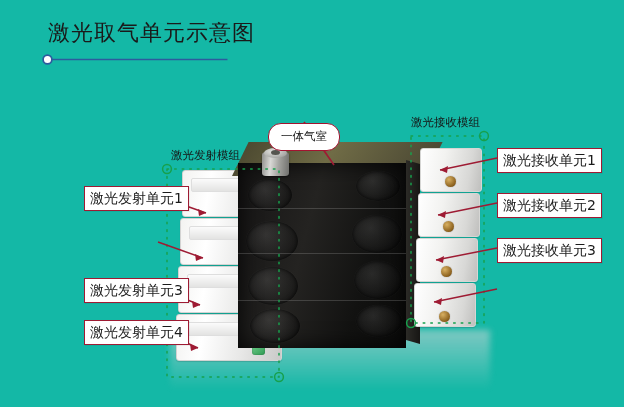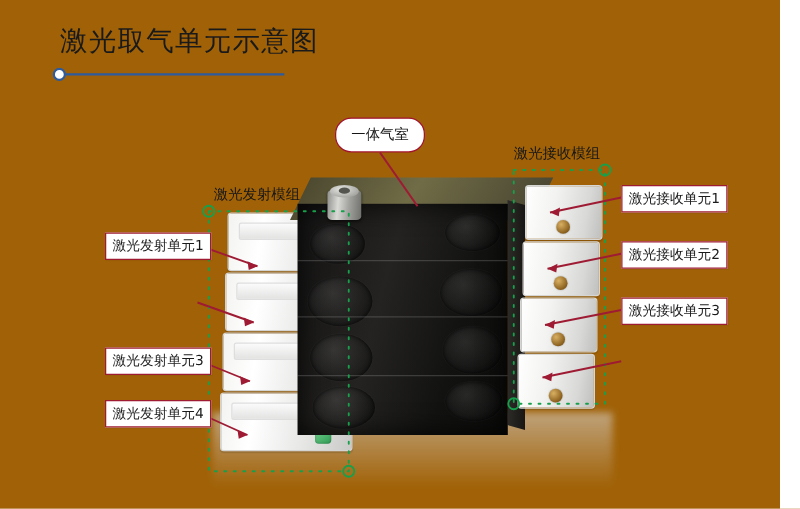--- a/index.html
+++ b/index.html
@@ -3,21 +3,21 @@
 <meta charset="utf-8">
 <style>
   html,body{margin:0;padding:0;}
   body{
     width:640px;height:407px;
     background:#ffffff;
     font-family:"Liberation Sans","DejaVu Sans",sans-serif;
     overflow:hidden;
     position:relative;
   }
-  #stage{position:absolute;left:0;top:0;width:624px;height:407px;overflow:hidden;background:#a16207;}
+  #stage{position:absolute;left:0;top:0;width:624px;height:407px;overflow:hidden;background:#14b8a6;}
 
   
   .title-block{position:absolute;left:48px;top:18px;}
   .title-text{
     font-size:22px;color:#1a1a1a;letter-spacing:1px;white-space:nowrap;
     font-family:"DejaVu Sans","Liberation Sans",sans-serif;font-weight:400;
   }
   .title-rule{position:absolute;left:-11px;top:36px;width:200px;height:11px;}
   .reflection{
     position:absolute;left:170px;top:330px;width:320px;height:60px;
@@ -99,37 +99,38 @@
 
   
   #leaders{position:absolute;left:0;top:0;width:640px;height:407px;pointer-events:none;}
 
   
   .tag{
     position:absolute;
     background:#ffffff;
     border:1.4px solid #9e1b33;
     color:#1b1b1b;
-    font-size:11px;
+    font-size:14px;
     font-family:"DejaVu Sans","Liberation Sans",sans-serif;
     line-height:1;
     padding:4px 5px 5px 5px;
     white-space:nowrap;
     box-shadow:1px 1px 0 rgba(0,0,0,.05);
   }
   .pill{
     position:absolute;
     background:#ffffff;
     border:1.6px solid #a2132f;
     border-radius:13px;
     color:#151515;
     font-size:11.5px;
     font-family:"DejaVu Sans","Liberation Sans",sans-serif;
     padding:5px 12px 6px 12px;
     white-space:nowrap;
+    margin-top:29px;
   }
   .plain{
     position:absolute;
     color:#161616;
     font-size:11.5px;
     font-family:"DejaVu Sans","Liberation Sans",sans-serif;
     white-space:nowrap;
     text-align:right;
   }
 </style>

